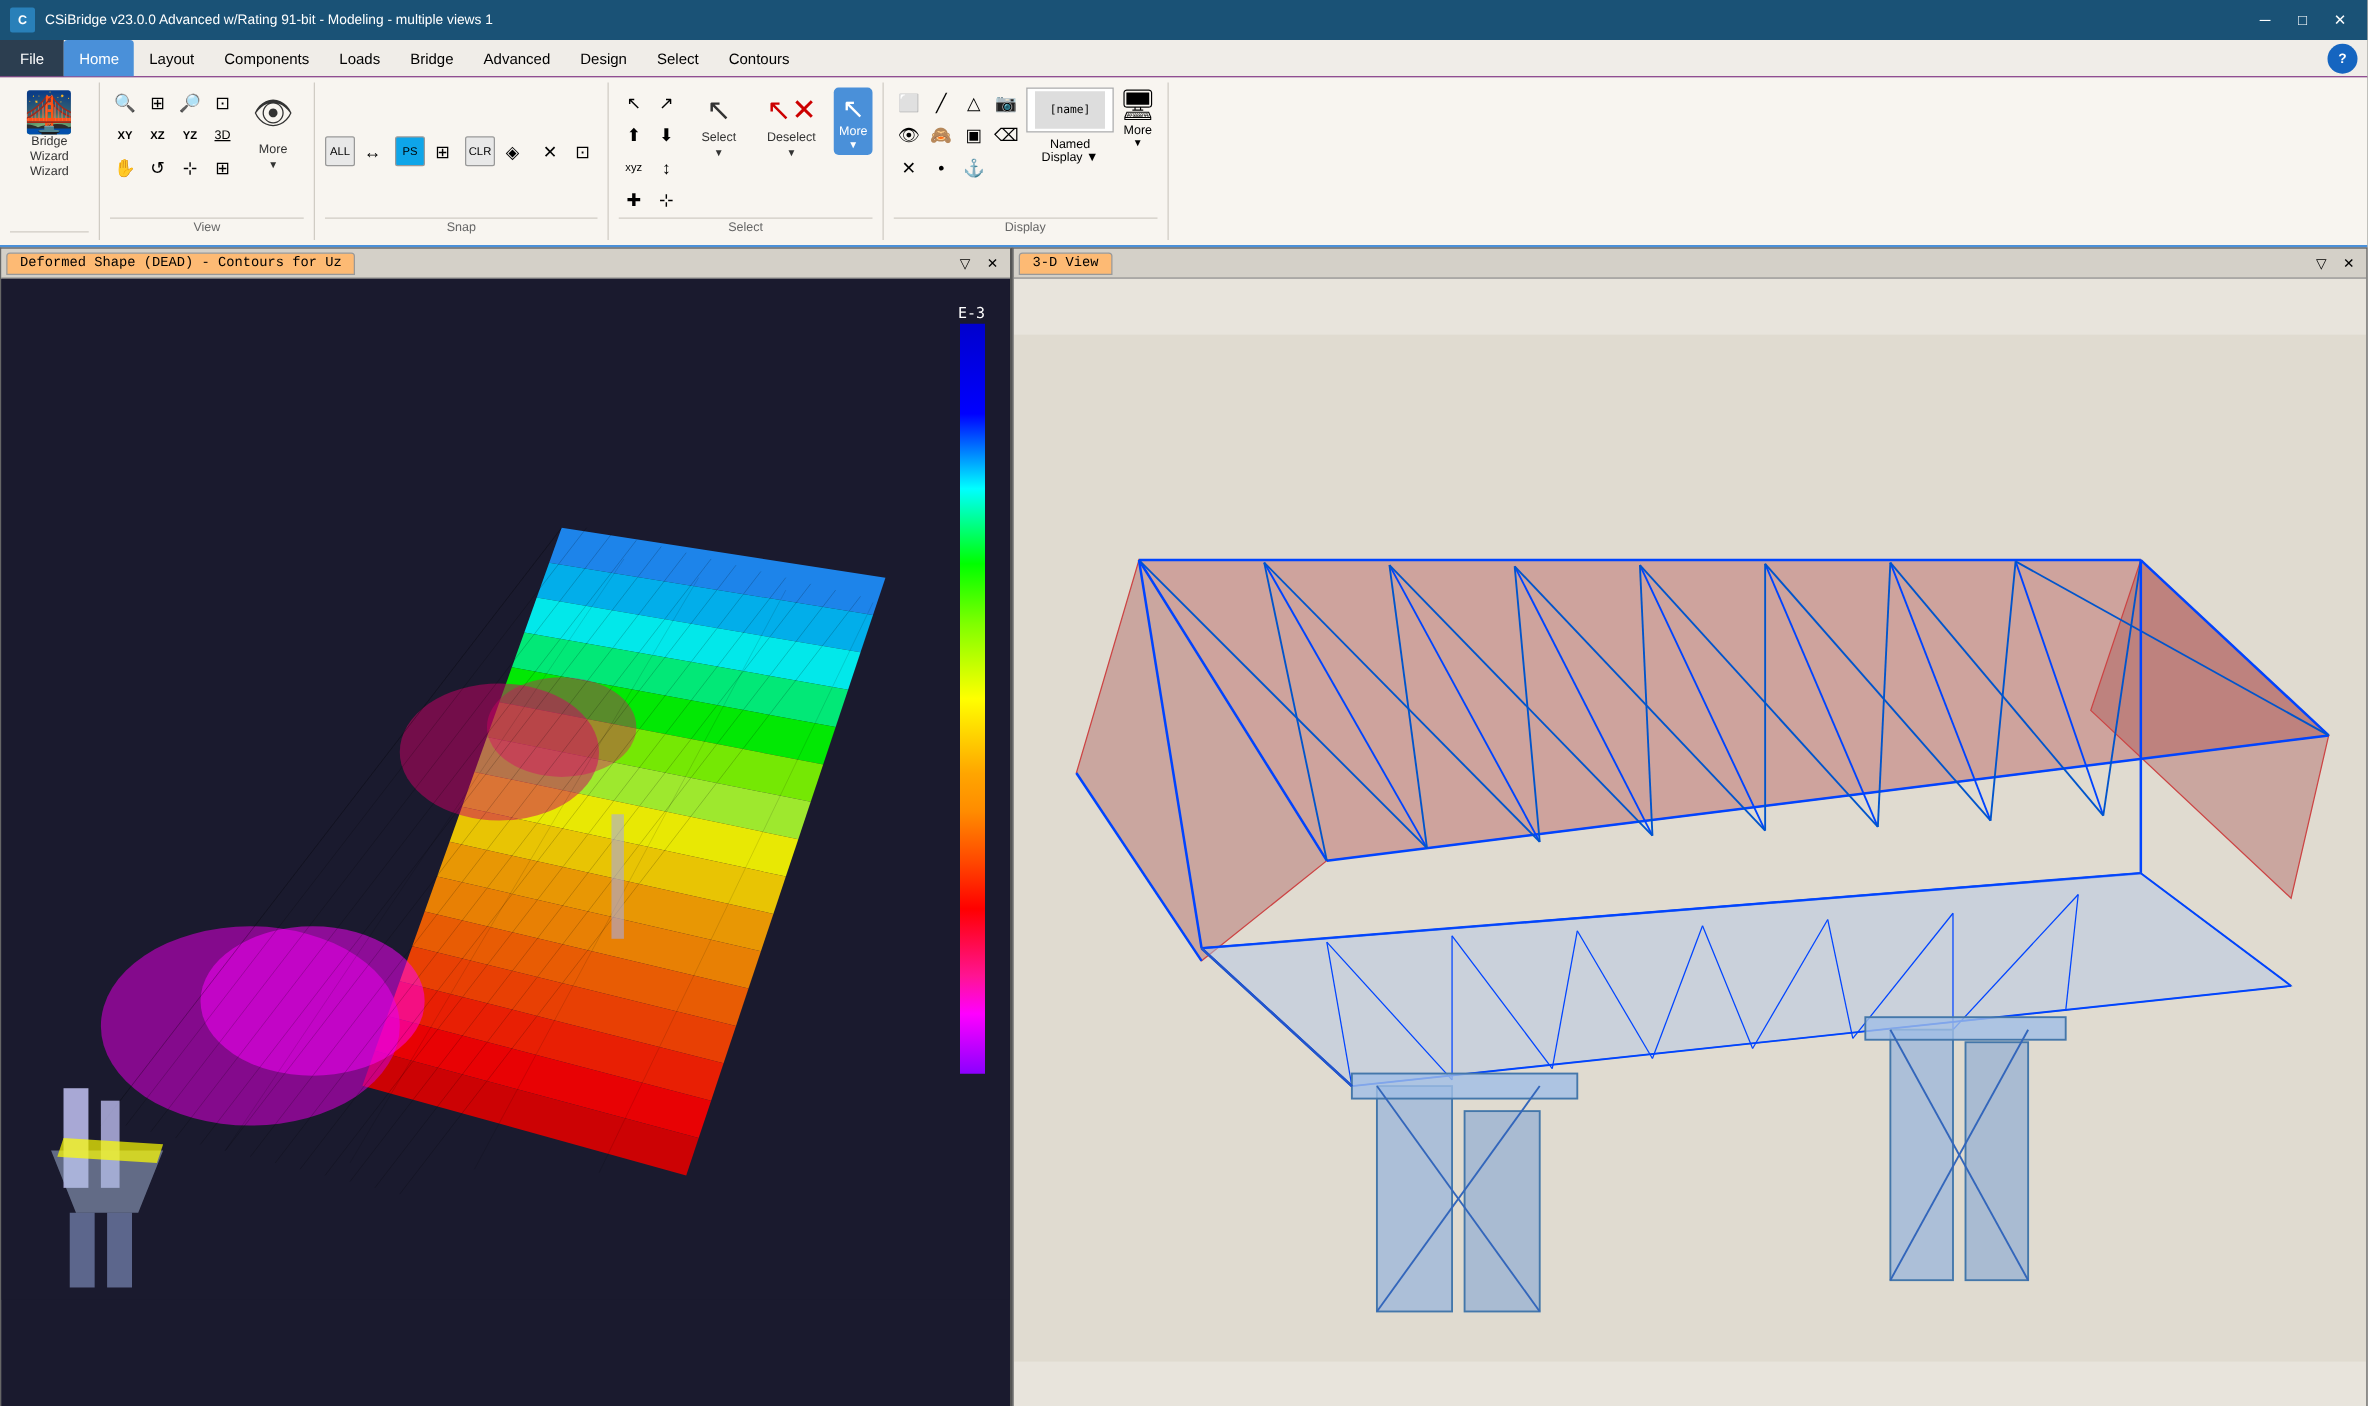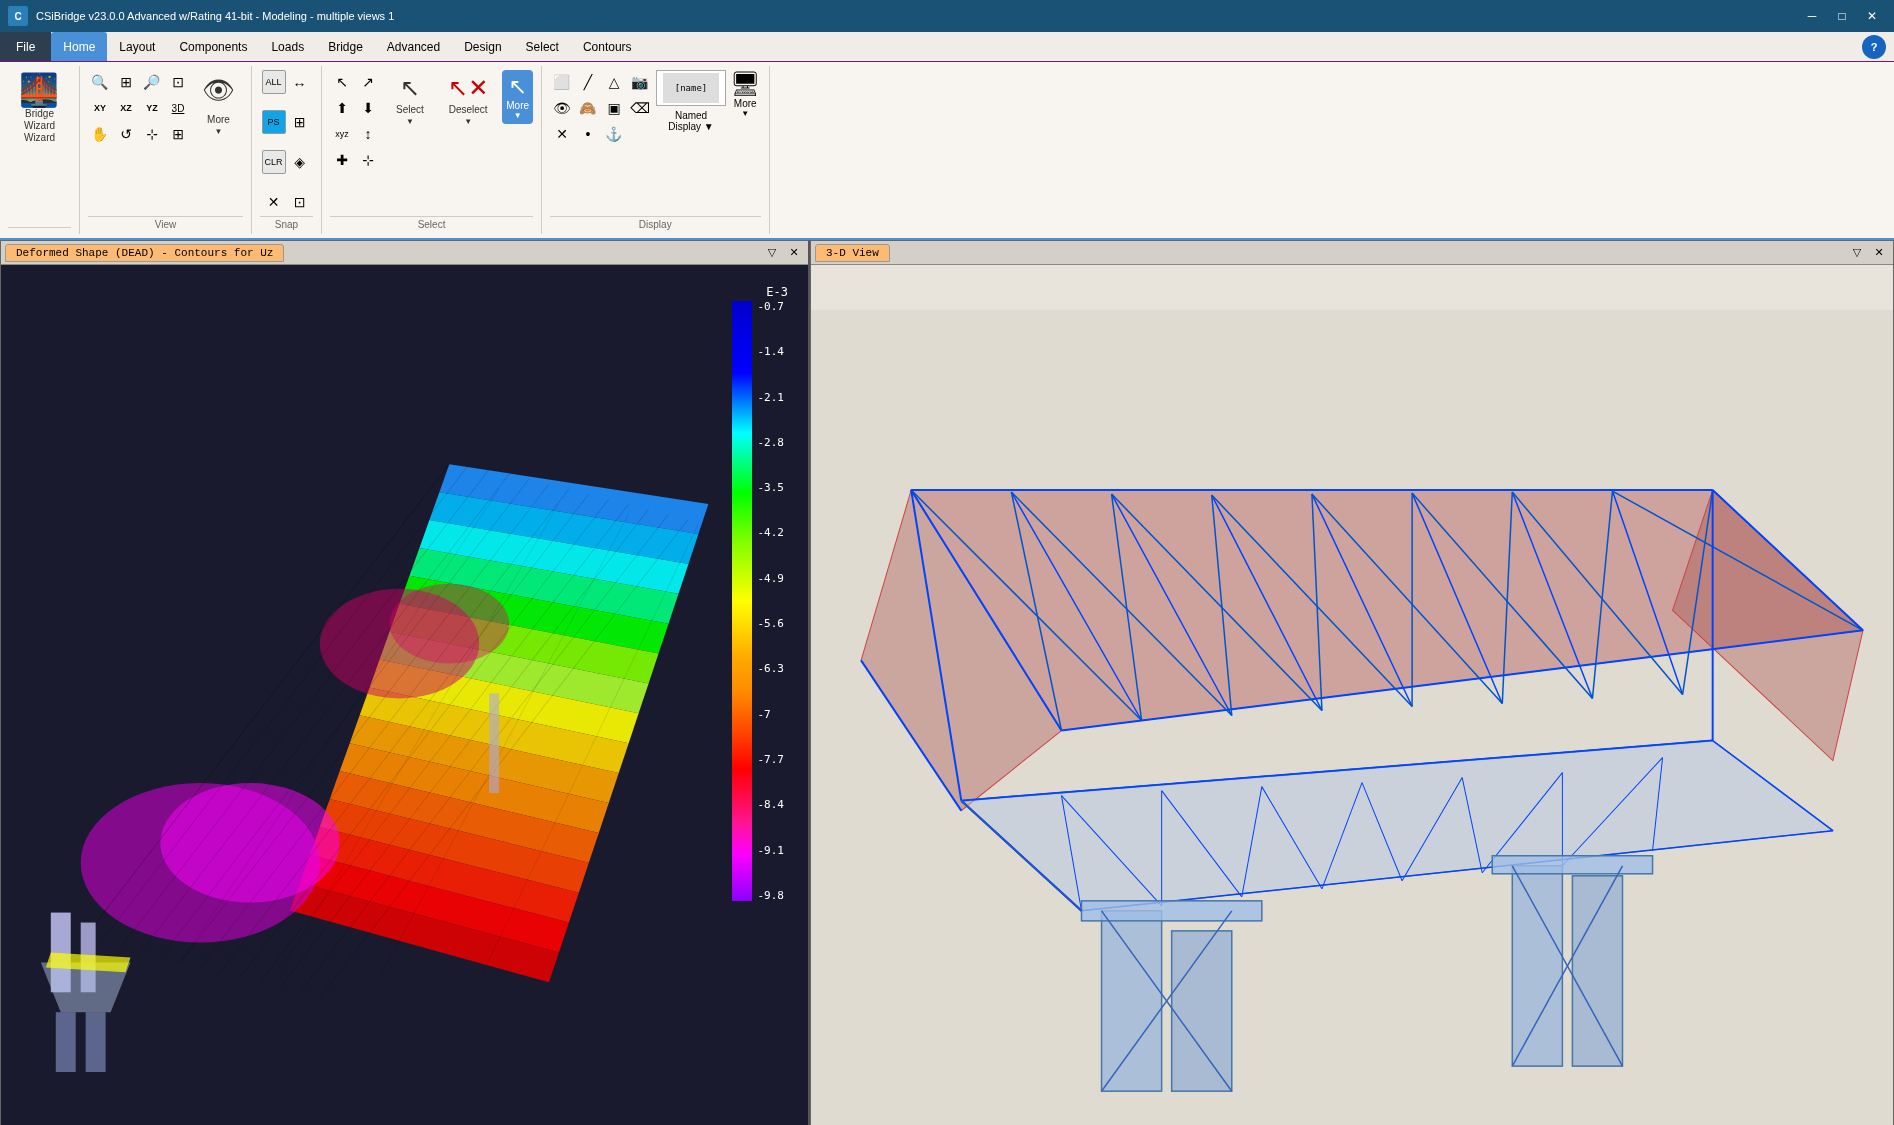--- a/index.html
+++ b/index.html
@@ -191,21 +191,21 @@
       position: absolute;
       top: 0; left: 0; right: 0; bottom: 0;
     }
   </style>
 </head>
 <body>
 
 <div id="titlebar">
   <div class="title-left">
     <div class="title-icon">C</div>
-    <span>CSiBridge v23.0.0 Advanced w/Rating 41-bit - Modeling - multiple views 1</span>
+    <span>CSiBridge v23.0.0 Advanced w/Rating 91-bit - Modeling - multiple views 1</span>
   </div>
   <div class="win-controls">
     <div class="win-btn">─</div>
     <div class="win-btn">□</div>
     <div class="win-btn close">✕</div>
   </div>
 </div>
 
 <div id="menubar">
   <div class="menu-item file">File</div>
@@ -262,21 +262,21 @@
         <div class="ribbon-btn-large" style="font-size:10px; display:flex; flex-direction:column; align-items:center;">
           <div style="font-size:10px;">More</div>
           <div style="font-size:8px;">▼</div>
         </div>
       </div>
     </div>
     <div class="ribbon-group-label">View</div>
   </div>
 
   <div class="ribbon-group" style="min-width:70px;">
-    <div style="display:flex;flex-direction:column;gap:16px;flex:1;">
+    <div style="display:flex;flex-direction:row;gap:6px;flex:1;">
       <div class="ribbon-btn-row">
         <div class="ribbon-btn-small" style="font-size:9px;border:1px solid #999;background:#e8e8e8;">ALL</div>
         <div class="ribbon-btn-small">↔</div>
       </div>
       <div class="ribbon-btn-row">
         <div class="ribbon-btn-small" style="font-size:9px;border:1px solid #999;background:#0ea5e9;">PS</div>
         <div class="ribbon-btn-small">⊞</div>
       </div>
       <div class="ribbon-btn-row">
         <div class="ribbon-btn-small" style="font-size:9px;border:1px solid #999;background:#e8e8e8;">CLR</div>
@@ -458,36 +458,20 @@
         <rect x="85" y="750" width="20" height="60" fill="#8899cc" opacity="0.6"></rect>
 
         <polygon points="50,690 130,695 125,710 45,705" fill="#ffff00" opacity="0.7"></polygon>
 
       </svg>
 
       <div id="colormap">
         <div class="colormap-label-top">E-3</div>
         <div class="colormap-scale">
           <div class="colormap-bar"></div>
-          <div class="colormap-labels">
-            <div class="colormap-tick">-0.7</div>
-            <div class="colormap-tick">-1.4</div>
-            <div class="colormap-tick">-2.1</div>
-            <div class="colormap-tick">-2.8</div>
-            <div class="colormap-tick">-3.5</div>
-            <div class="colormap-tick">-4.2</div>
-            <div class="colormap-tick">-4.9</div>
-            <div class="colormap-tick">-5.6</div>
-            <div class="colormap-tick">-6.3</div>
-            <div class="colormap-tick">-7</div>
-            <div class="colormap-tick">-7.7</div>
-            <div class="colormap-tick">-8.4</div>
-            <div class="colormap-tick">-9.1</div>
-            <div class="colormap-tick">-9.8</div>
-          </div>
         </div>
       </div>
     </div>
   </div>
 
   <div class="view-panel view-panel-right">
     <div class="view-tab-bar">
       <div class="view-tab active">3-D View</div>
       <div class="view-tab-controls">
         <div class="view-tab-btn">▽</div>

